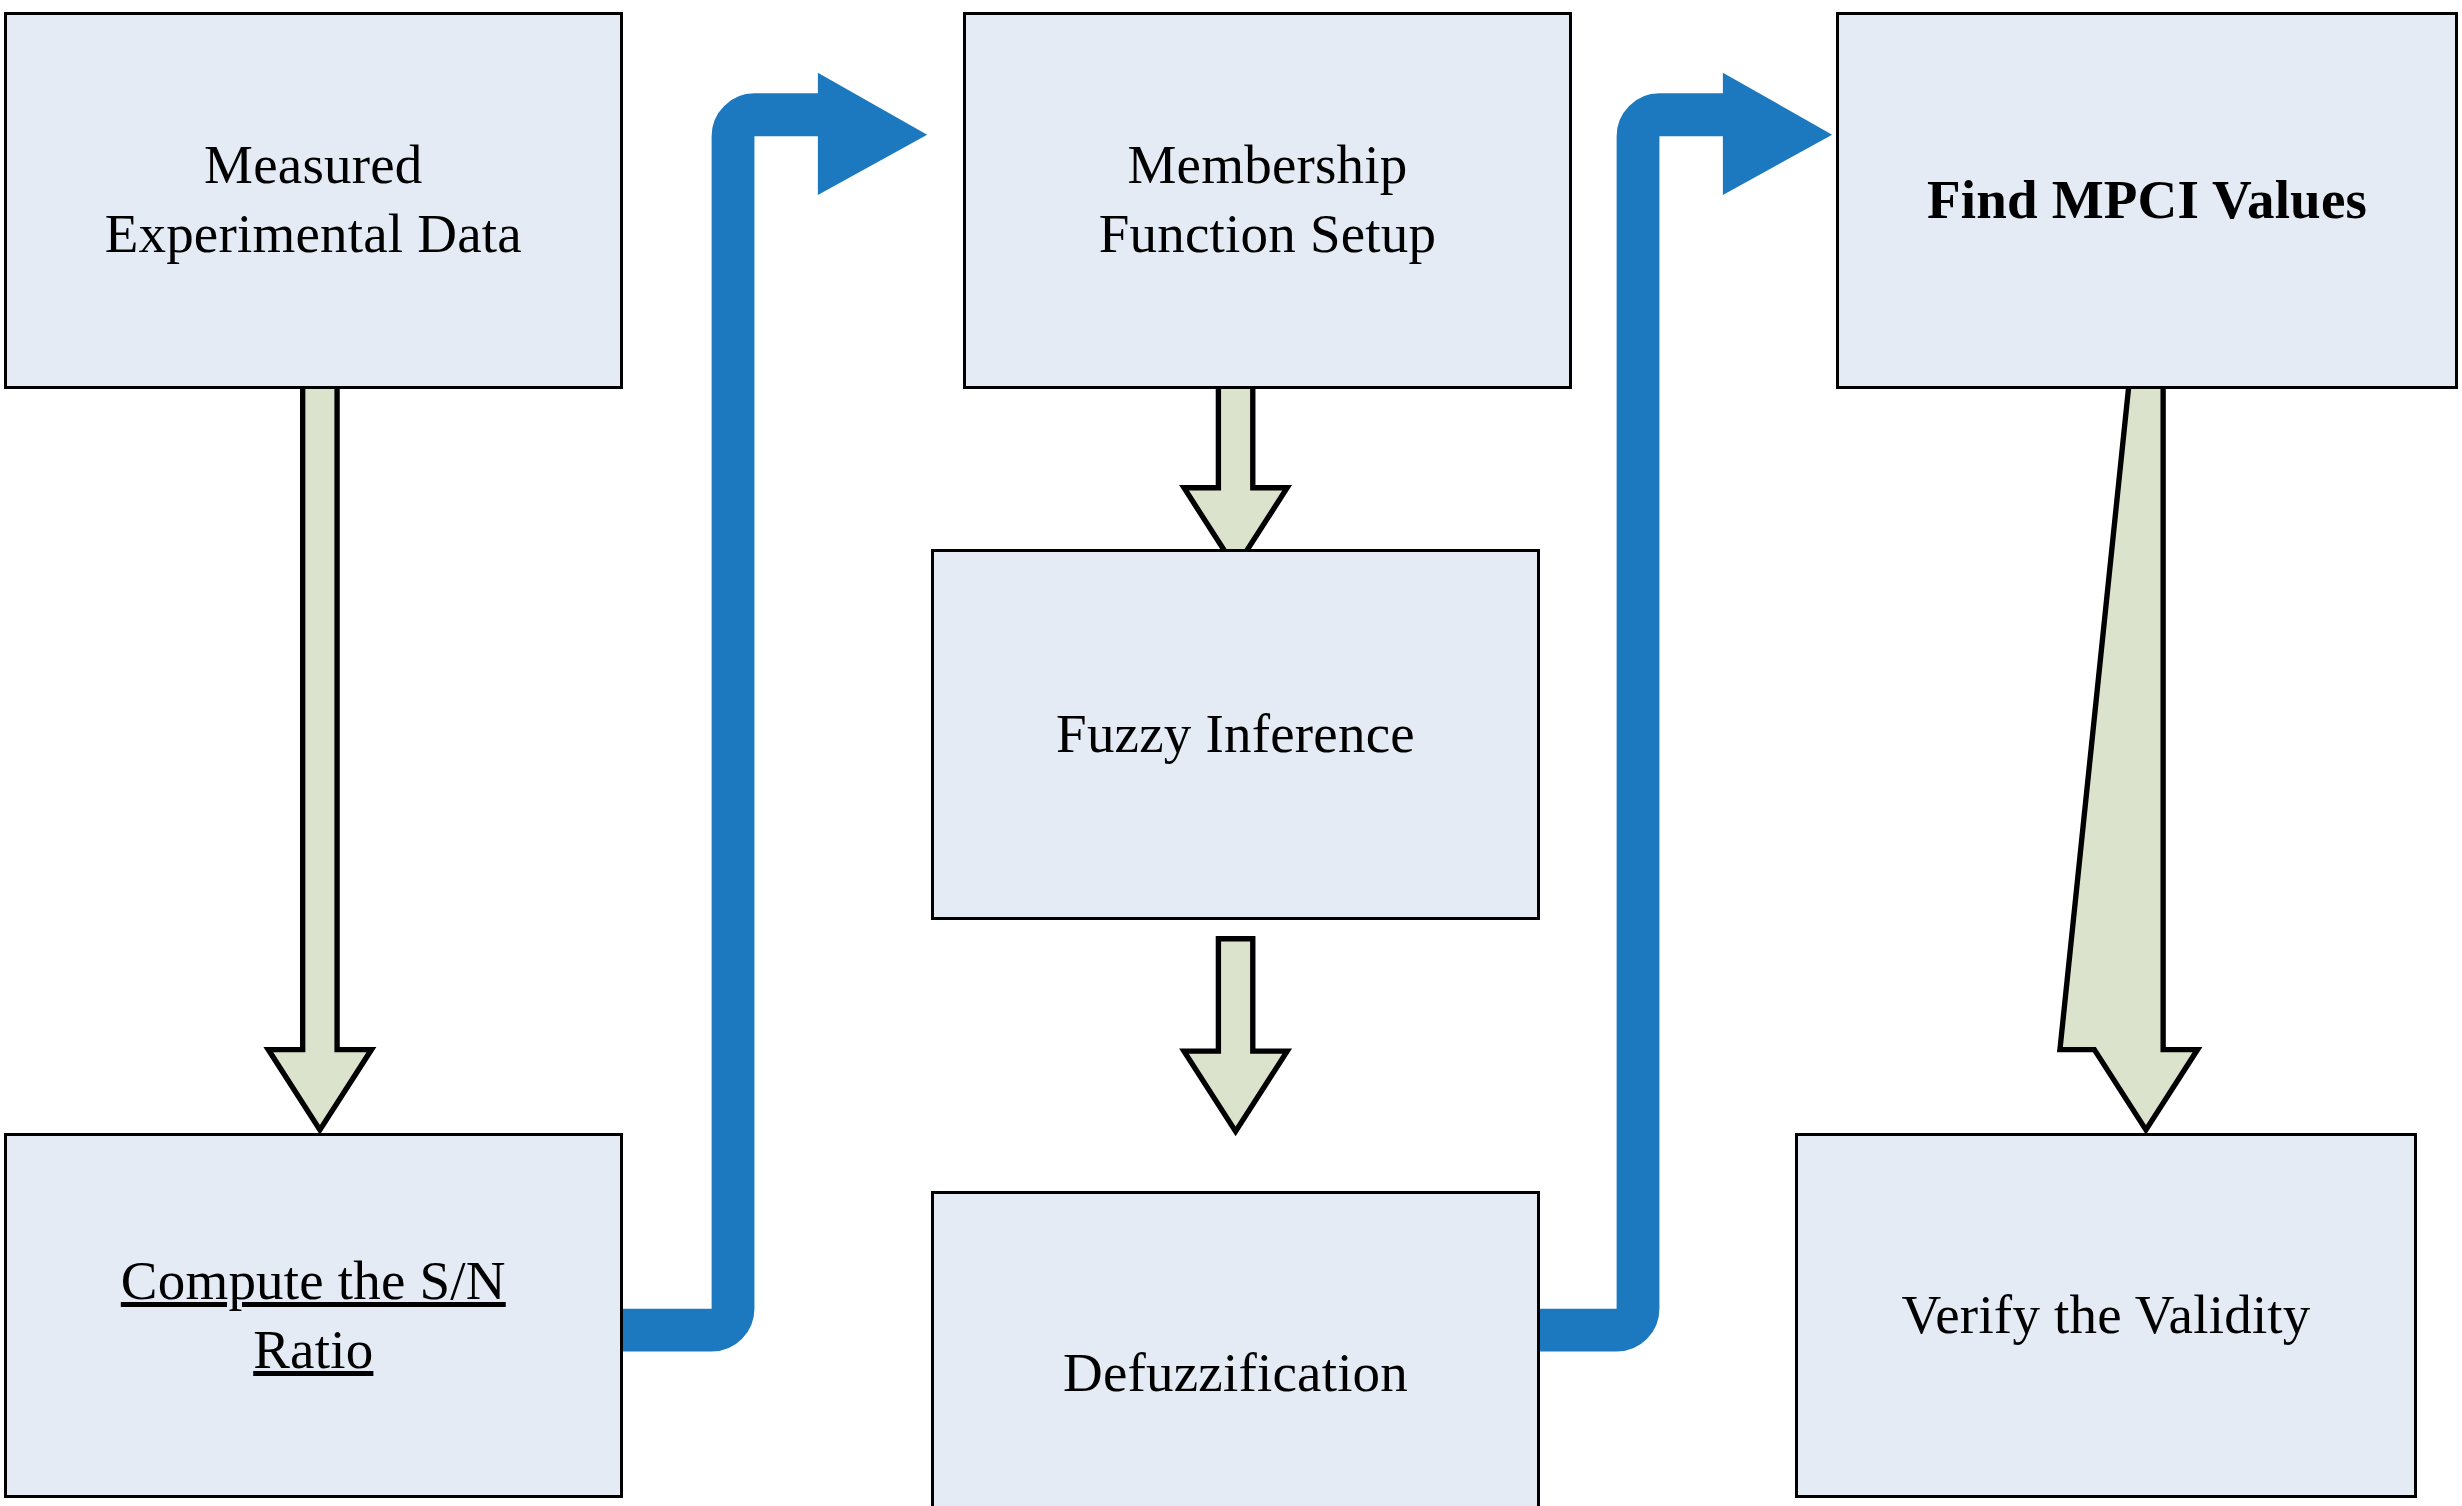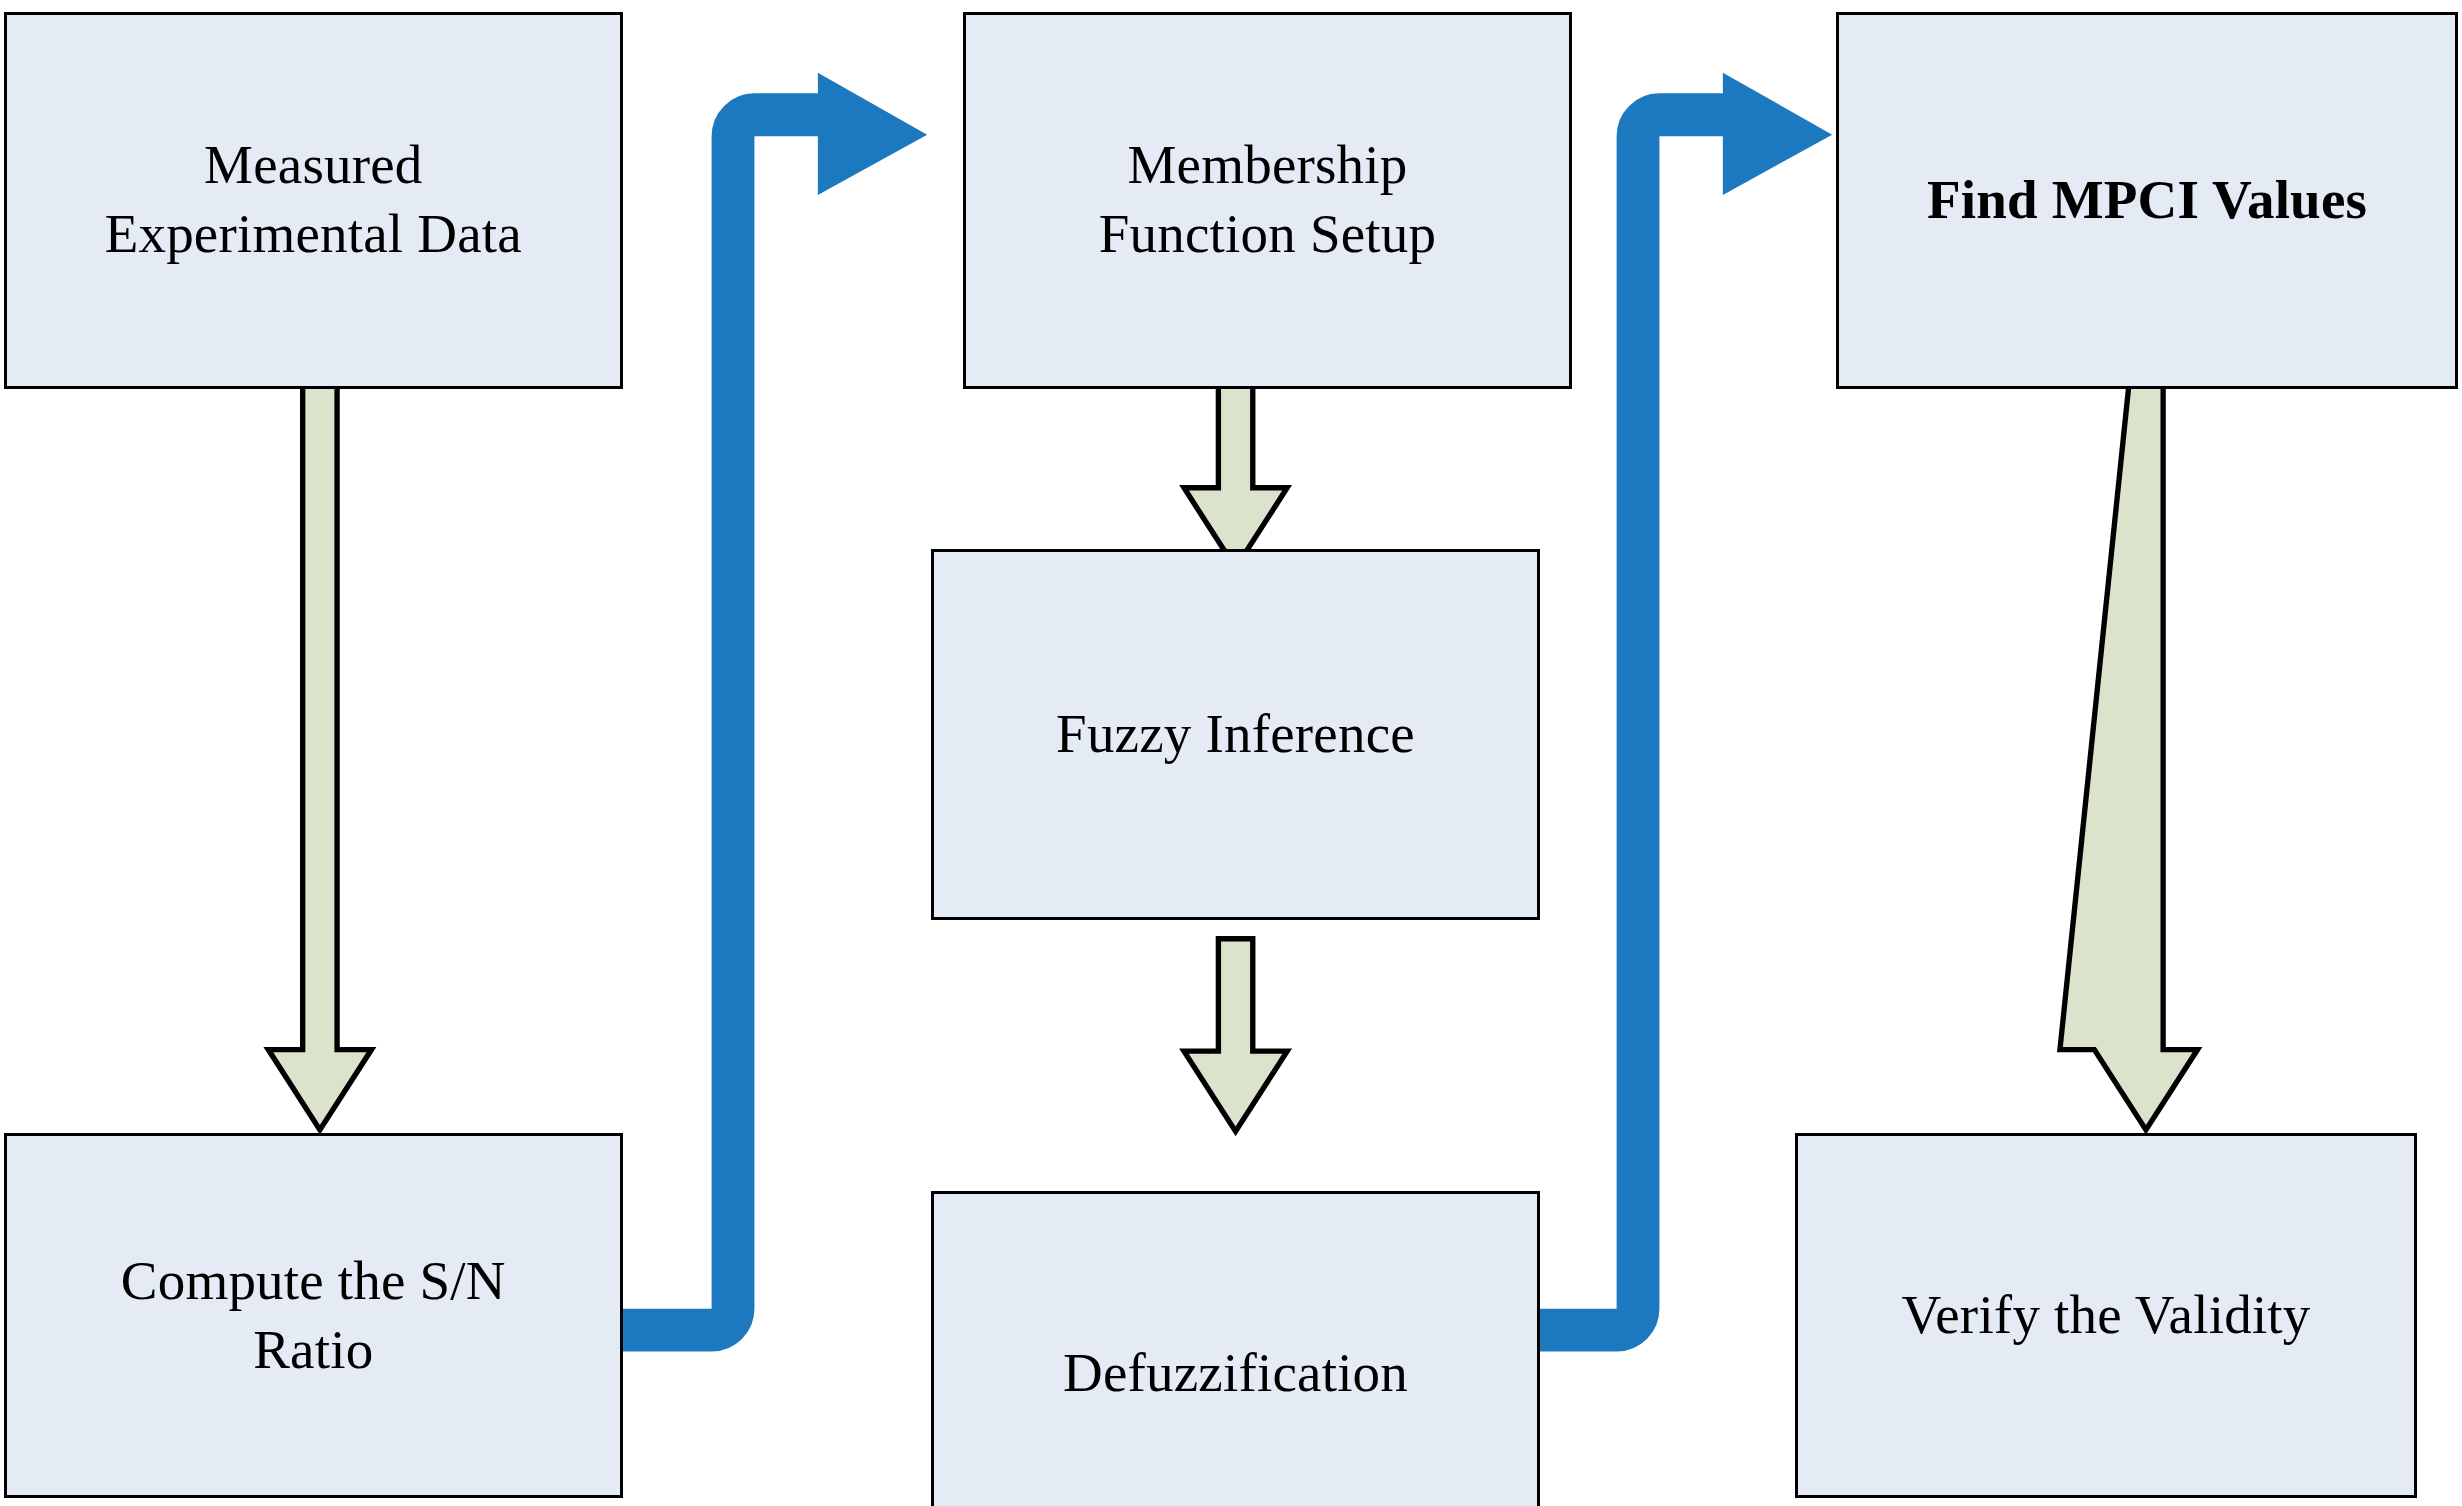--- a/index.html
+++ b/index.html
@@ -84,21 +84,21 @@
       <polygon points="2254,95 2254,255 2397,176" fill="#1C79C0"></polygon>
     </g>
 
   </svg>
 
   <div class="node-box" style="left:3.8px; top:11.5px; width:619px; height:377px;">
     <span class="node-label">Measured
 Experimental Data</span>
   </div>
 
-  <div class="node-box" style="left:3.8px; top:1133px; width:619px; height:365px;">
+  <div class="node-box" style="left:3.8px; top:1133px; width:619px; height:365px;text-decoration:underline;">
     <span class="node-label">Compute the S/N
 Ratio</span>
   </div>
 
   <div class="node-box" style="left:931px; top:11.5px; width:609px; height:377px;margin-left:32px;">
     <span class="node-label">Membership
 Function Setup</span>
   </div>
 
   <div class="node-box" style="left:931px; top:549px; width:609px; height:371px;">

